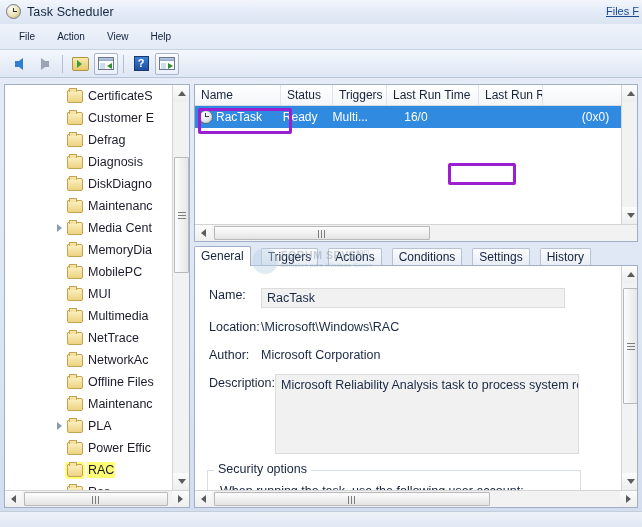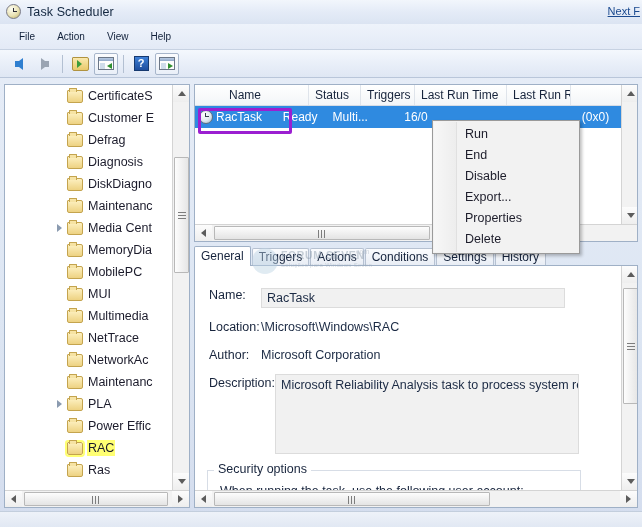--- a/index.html
+++ b/index.html
@@ -16,21 +16,20 @@
     background: linear-gradient(to bottom, #e8eef8 0%, #dde6f3 60%, #d4ddee 100%);
     font-size: 12px;
     color: #1a1a2e;
   }
 
   
   .titlebar {
     position: absolute; left: 0; top: 0; width: 642px; height: 24px;
     display: flex; align-items: center;
     background: linear-gradient(to bottom, #f2f6fc 0%, #e4ebf7 50%, #dbe4f2 100%);
-    text-align: right;
   }
   .title-icon {
     width: 16px; height: 16px; margin-left: 6px; margin-right: 5px;
     position: relative; flex: 0 0 auto;
   }
   .clock-glyph {
     width: 15px; height: 15px; border-radius: 50%;
     background: radial-gradient(circle at 35% 30%, #fdfdf2 0%, #e9e2b4 55%, #b9a95c 100%);
     border: 1px solid #7a7a86;
     position: relative;
@@ -222,21 +221,20 @@
   }
   .list-panel {
     position: absolute; left: 0; top: 0; width: 444px; height: 158px;
     background: #ffffff; border: 1px solid #9fb0c6; overflow: hidden;
   }
   .list-header {
     position: absolute; left: 0; top: 0; right: 0; height: 21px;
     display: flex;
     background: linear-gradient(to bottom,#ffffff,#f3f5f8);
     border-bottom: 1px solid #d6dce5;
-    padding-left: 28px;
   }
   .col {
     position: relative; font-size: 12px; color: #17243c;
     padding: 3px 0 0 6px; border-right: 1px solid #dfe4eb;
     white-space: nowrap; overflow: hidden;
   }
   .list-row {
     position: absolute; left: 0; top: 21px; right: 0; height: 22px;
     display: flex; align-items: center;
     background: #2f8ae0; color: #ffffff;
@@ -284,21 +282,21 @@
   }
   .tabstrip {
     position: absolute; left: 0; top: 0; height: 20px; width: 444px;
     display: flex; align-items: flex-end;
   }
   .tab {
     height: 18px; line-height: 17px; padding: 0 6px;
     font-size: 12px; color: #15233c;
     border: 1px solid #b6c1d1; border-bottom: none;
     background: linear-gradient(to bottom,#fbfcfe,#e7ecf4);
-    margin-right: 1px; border-radius: 2px 2px 0 0;
+    margin-right: 10px; border-radius: 2px 2px 0 0;
     white-space: nowrap;
   }
   .tab.active {
     height: 20px; line-height: 19px;
     background: #ffffff; border-color: #9fb0c6;
     position: relative; z-index: 3;
   }
   .tab-body {
     position: absolute; left: 0; top: 19px; width: 444px; height: 243px;
     background: #ffffff; border: 1px solid #9fb0c6; overflow: hidden;
@@ -367,21 +365,21 @@
 </head>
 <body>
 
 <div id="app">
 
   <div class="titlebar">
     <div class="title-icon">
       <div class="clock-glyph"></div>
     </div>
     <div class="title-text">Task Scheduler</div>
-    <div class="send-link">Next F</div>
+    <div class="send-link">Files F</div>
   </div>
 
   <div class="menubar">
     <div class="menu-item">File</div>
     <div class="menu-item">Action</div>
     <div class="menu-item">View</div>
     <div class="menu-item">Help</div>
   </div>
 
   <div class="toolbar">
@@ -461,20 +459,24 @@
           <span class="folder-ico"></span>
           <span class="tree-label">Multimedia</span>
         </div>
         <div class="tree-row">
           <span class="folder-ico"></span>
           <span class="tree-label">NetTrace</span>
         </div>
         <div class="tree-row">
           <span class="folder-ico"></span>
           <span class="tree-label">NetworkAc</span>
+        </div>
+        <div class="tree-row">
+          <span class="folder-ico"></span>
+          <span class="tree-label">Offline Files</span>
         </div>
         <div class="tree-row">
           <span class="folder-ico"></span>
           <span class="tree-label">Maintenanc</span>
         </div>
         <div class="tree-row">
           <span class="twisty"></span>
           <span class="folder-ico"></span>
           <span class="tree-label">PLA</span>
         </div>
@@ -620,26 +622,18 @@
     </div>
   </div>
 
   <div class="watermark">
     <div class="wm-circle"></div>
     <div class="wm-t1">FORUM SEVEN</div>
     <div class="wm-t2">Soluções para Windows Seven</div>
     <div class="wm-cc">com</div>
   </div>
 
-  <div class="ctx-menu" style="left:432px;top:120px;width:148px" id="ctx-menu">
-      <div class="ctx-item">Run</div>
-      <div class="ctx-item">End</div>
-      <div class="ctx-item">Disable</div>
-      <div class="ctx-item">Export...</div>
-      <div class="ctx-item">Properties</div>
-      <div class="ctx-item">Delete</div>
-    </div>
 
   <div class="ann-purple" style="left:198px;top:108px;width:94px;height:26px"></div>
   <div class="ann-purple" style="left:448px;top:163px;width:68px;height:22px"></div>
 
   <div class="status-bar"></div>
 </div>
 
 </body></html>

